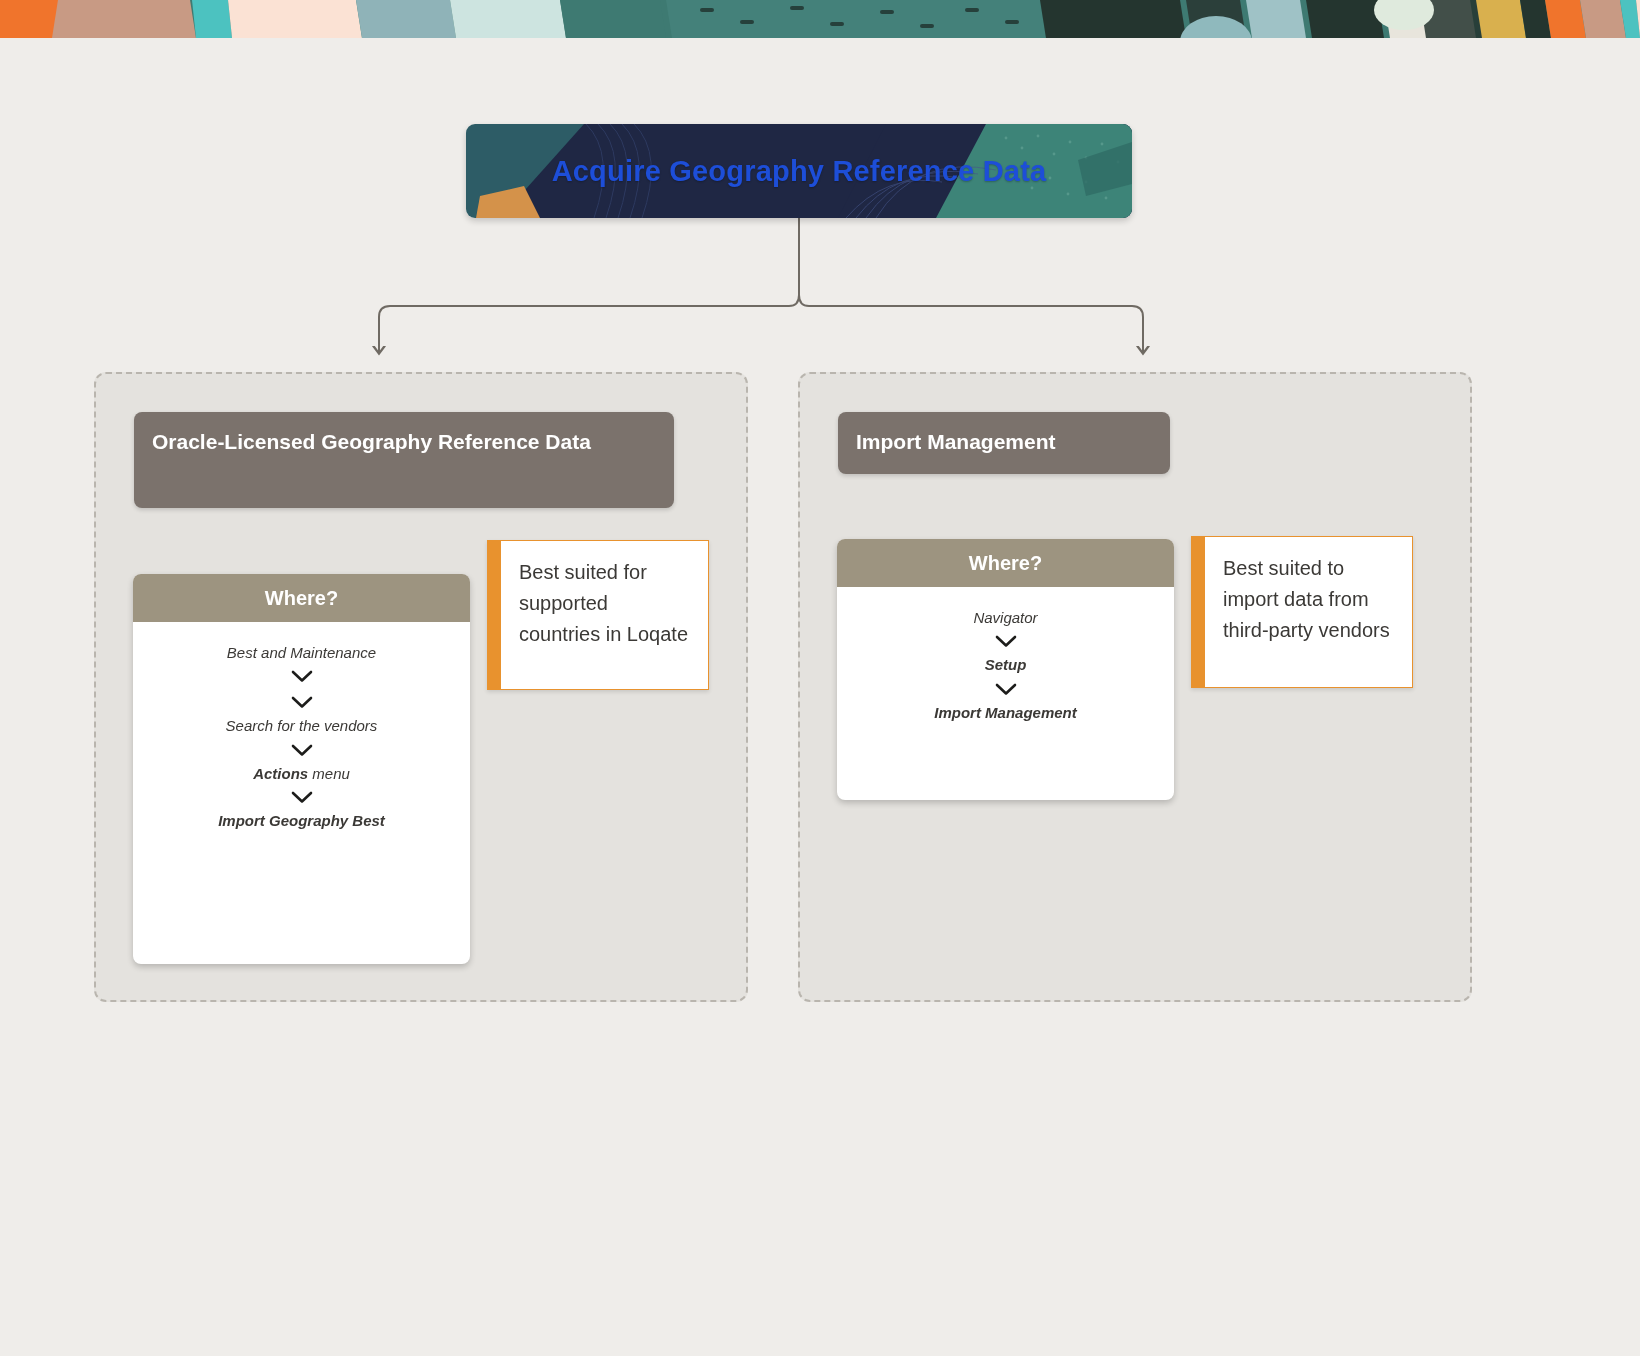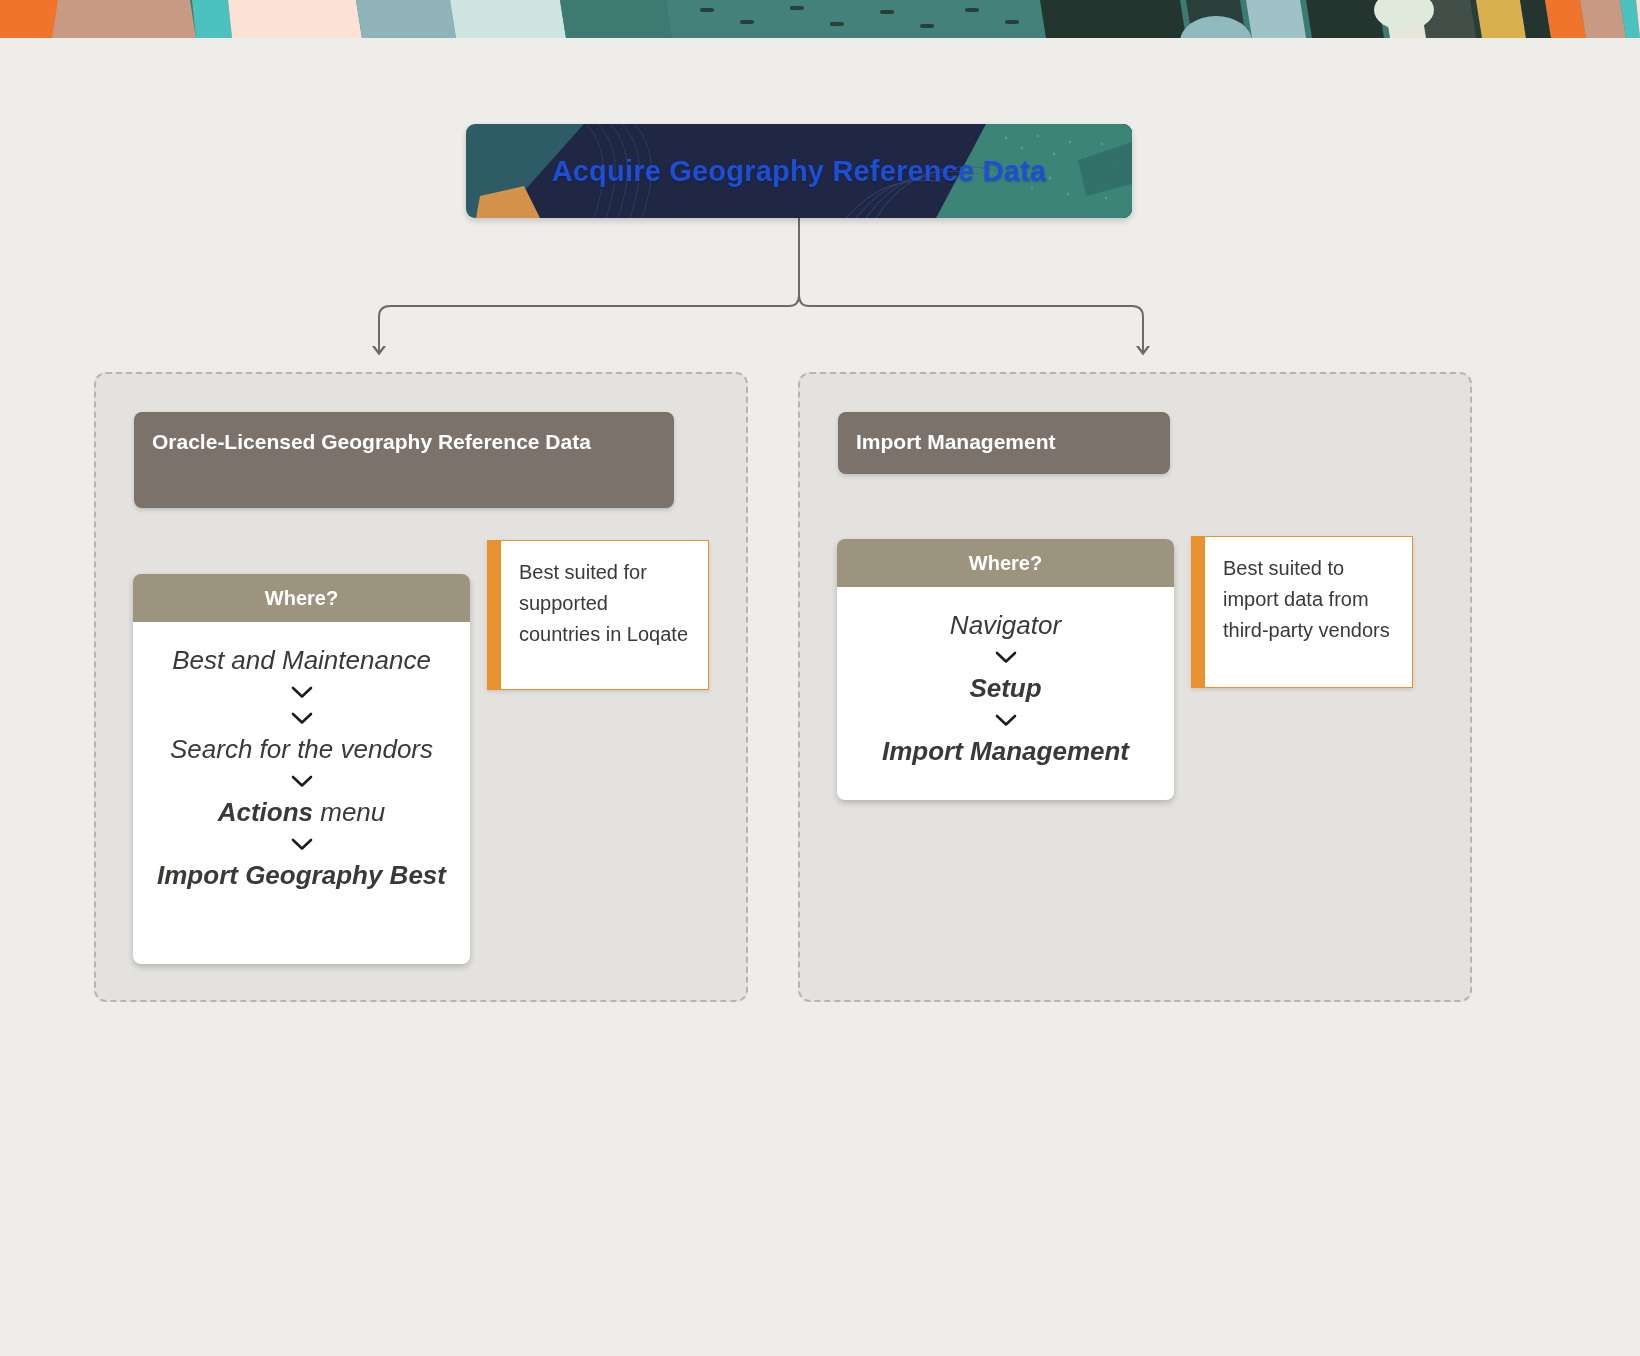--- a/index.html
+++ b/index.html
@@ -101,21 +101,21 @@
     font-weight: bold;
     text-align: center;
     padding: 13px 0 12px;
   }
   .where-body {
     padding: 20px 16px 18px;
     text-align: center;
     color: #3b3936;
   }
   .step {
-    font-size: 26px;
+    font-size: 15px;
     font-style: italic;
     line-height: 1.42;
     color: #3b3936;
   }
   .step b { font-weight: bold; font-style: italic; }
   .step.strong { font-weight: bold; }
   .chev {
     font-size: 19px;
     line-height: 1;
     color: #1d1d1b;

